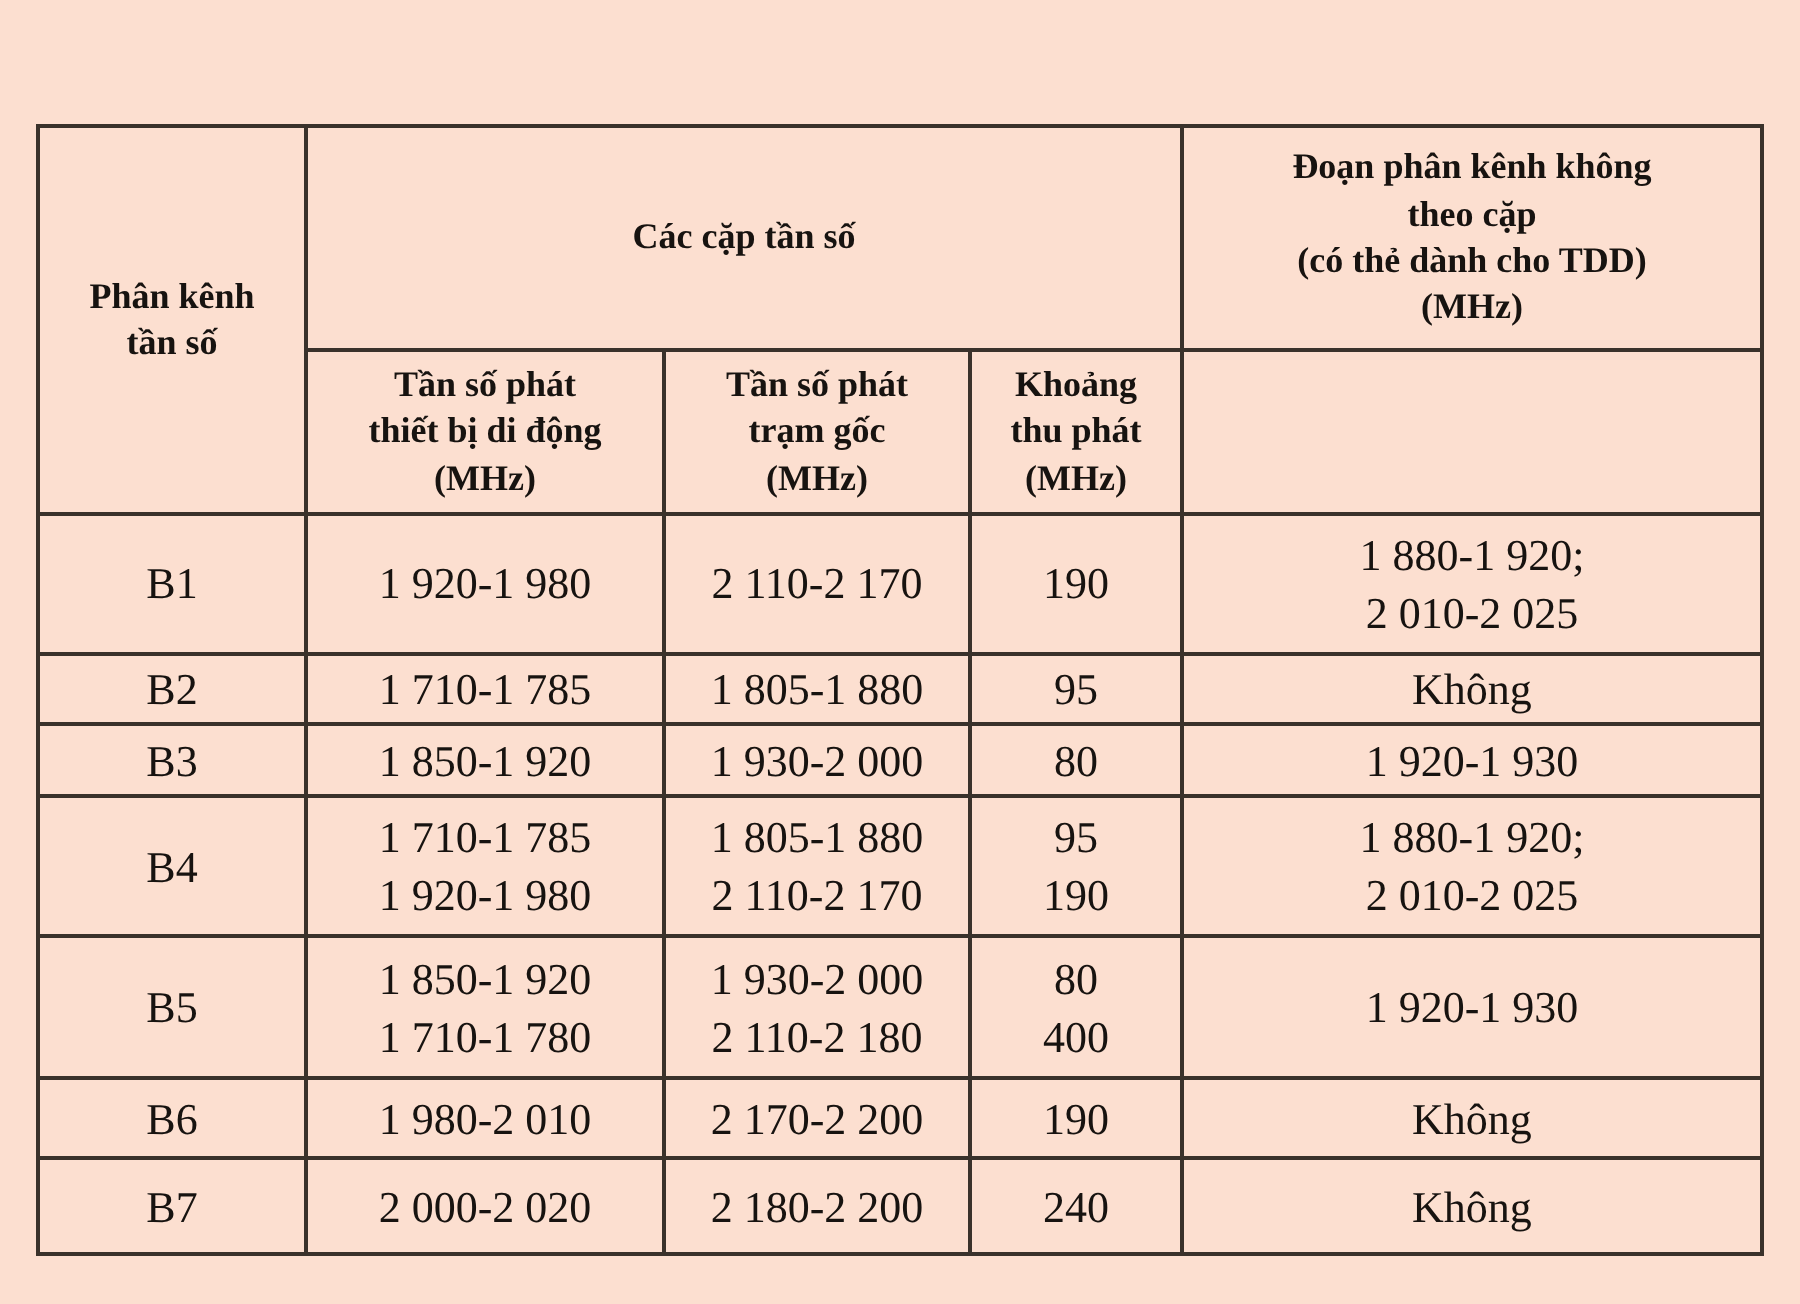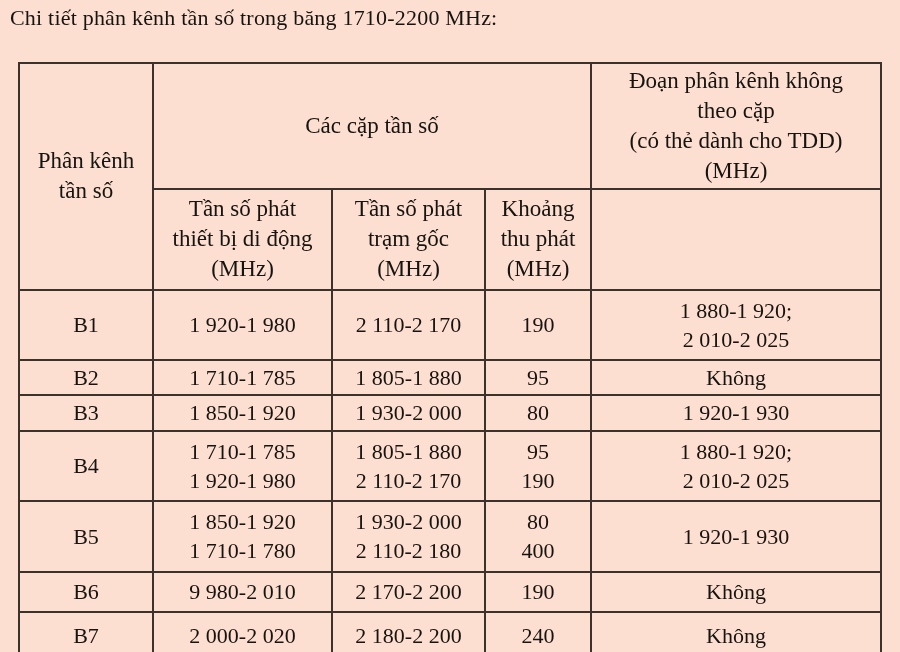--- a/index.html
+++ b/index.html
@@ -35,38 +35,37 @@
   }
   table.freq th,
   table.freq td {
     border: 2px solid #3a322b;
     text-align: center;
     vertical-align: middle;
     padding: 2px 4px;
     white-space: pre-line;
   }
   table.freq th {
-    font-weight: normal;
-    font-size: 23px;
+    font-weight: bold;
+    font-size: 18px;
     line-height: 1.3;
     border-radius: 19px;
   }
   table.freq td {
     font-size: 22px;
     line-height: 1.32;
   }
   td.band { font-size: 22px; }
   th.unpaired-head { line-height: 1.25; }
 </style>
 </head>
 <body>
 
 <div class="page">
 
-  <div class="title">Chi tiết phân kênh tần số trong băng 1710-2200 MHz:</div>
 
   <table class="freq">
     <colgroup>
       <col style="width:134px">
       <col style="width:179px">
       <col style="width:153px">
       <col style="width:106px">
       <col style="width:290px">
     </colgroup>
 
@@ -74,21 +73,21 @@
         <tr style="height:112px">
       <th rowspan="2">Phân kênh
 tần số</th>
       <th colspan="3">Các cặp tần số</th>
       <th class="unpaired-head">Đoạn phân kênh không
 theo cặp
 (có thẻ dành cho TDD)
 (MHz)</th>
     </tr>
 
-    <tr style="height:101px">
+    <tr style="height:82px">
       <th>Tần số phát
 thiết bị di động
 (MHz)</th>
       <th>Tần số phát
 trạm gốc
 (MHz)</th>
       <th>Khoảng
 thu phát
 (MHz)</th>
       <th></th>
@@ -137,21 +136,21 @@
 1 710-1 780</td>
       <td>1 930-2 000
 2 110-2 180</td>
       <td>80
 400</td>
       <td>1 920-1 930</td>
     </tr>
 
     <tr style="height:40px">
       <td class="band">B6</td>
-      <td>9 980-2 010</td>
+      <td>1 980-2 010</td>
       <td>2 170-2 200</td>
       <td>190</td>
       <td>Không</td>
     </tr>
 
     <tr style="height:48px">
       <td class="band">B7</td>
       <td>2 000-2 020</td>
       <td>2 180-2 200</td>
       <td>240</td>

